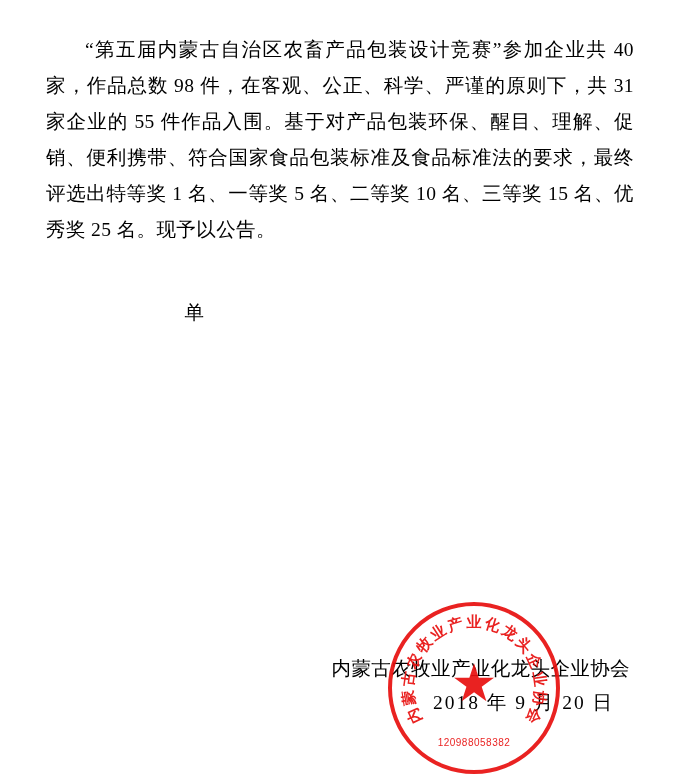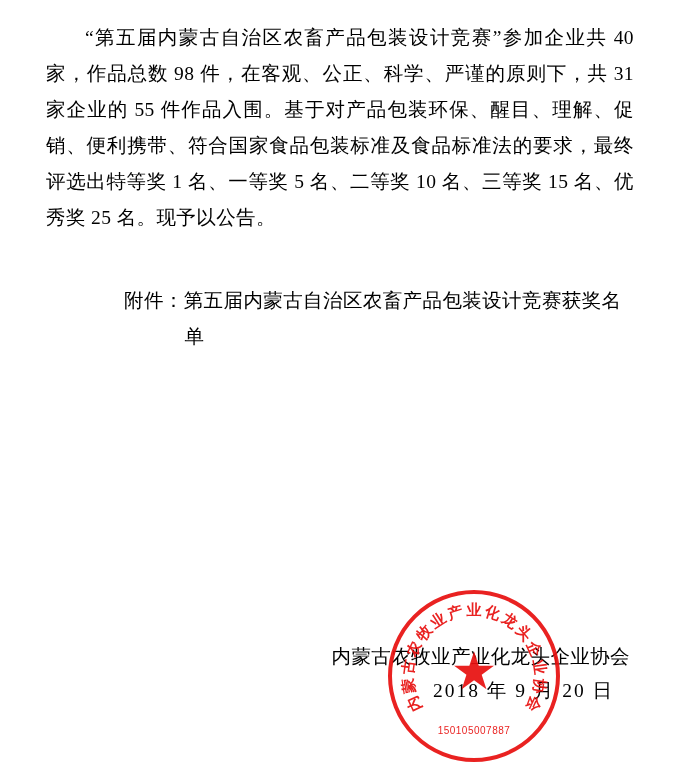--- a/index.html
+++ b/index.html
@@ -10,21 +10,21 @@
   body {
     width: 676px;
     height: 775px;
     position: relative;
     font-family: "Liberation Serif", "DejaVu Serif", serif;
     color: #000000;
     overflow: hidden;
   }
   .page {
     position: absolute;
-    left: 0; top: 0;
+    left: 0; top: 12px;
     width: 676px;
     height: 552px;
   }
   .body-text {
     position: absolute;
     left: 46px;
     top: 20px;
     width: 588px;
     font-size: 19.5px;
     line-height: 36px;
@@ -134,21 +134,20 @@
 </head>
 <body>
 
 <div class="page">
 
   <div class="body-text">
     <p>“第五届内蒙古自治区农畜产品包装设计竞赛”参加企业共 40 家，作品总数 98 件，在客观、公正、科学、严谨的原则下，共 31 家企业的 55 件作品入围。基于对产品包装环保、醒目、理解、促销、便利携带、符合国家食品包装标准及食品标准法的要求，最终评选出特等奖 1 名、一等奖 5 名、二等奖 10 名、三等奖 15 名、优秀奖 25 名。现予以公告。</p>
   </div>
 
   <div class="attachment">
-    <p class="line1">附件：第五届内蒙古自治区农畜产品包装设计竞赛获奖名</p>
     <p class="line2">单</p>
   </div>
 
   <div class="signature">
     <span class="org">内蒙古农牧业产业化龙头企业协会</span>
     <span class="date">2018 年 9 月 20 日</span>
   </div>
 
   <div class="seal">
     <div class="seal-inner">
@@ -163,17 +162,17 @@
           <span style="transform: translate(0px, -66px) rotate(0deg);">业</span>
           <span style="transform: translate(18.7px, -63.3px) rotate(16.4deg);">化</span>
           <span style="transform: translate(35.8px, -55.4px) rotate(32.9deg);">龙</span>
           <span style="transform: translate(50px, -43.1px) rotate(49.3deg);">头</span>
           <span style="transform: translate(60.2px, -27.1px) rotate(65.7deg);">企</span>
           <span style="transform: translate(65.4px, -9px) rotate(82.1deg);">业</span>
           <span style="transform: translate(65.3px, 9.8px) rotate(98.6deg);">协</span>
           <span style="transform: translate(59.8px, 27.9px) rotate(115deg);">会</span>
         </div>
       <div class="seal-star">★</div>
-      <div class="seal-code">150105007887</div>
+      <div class="seal-code">120988058382</div>
     </div>
   </div>
 
 </div>
 
 </body></html>

